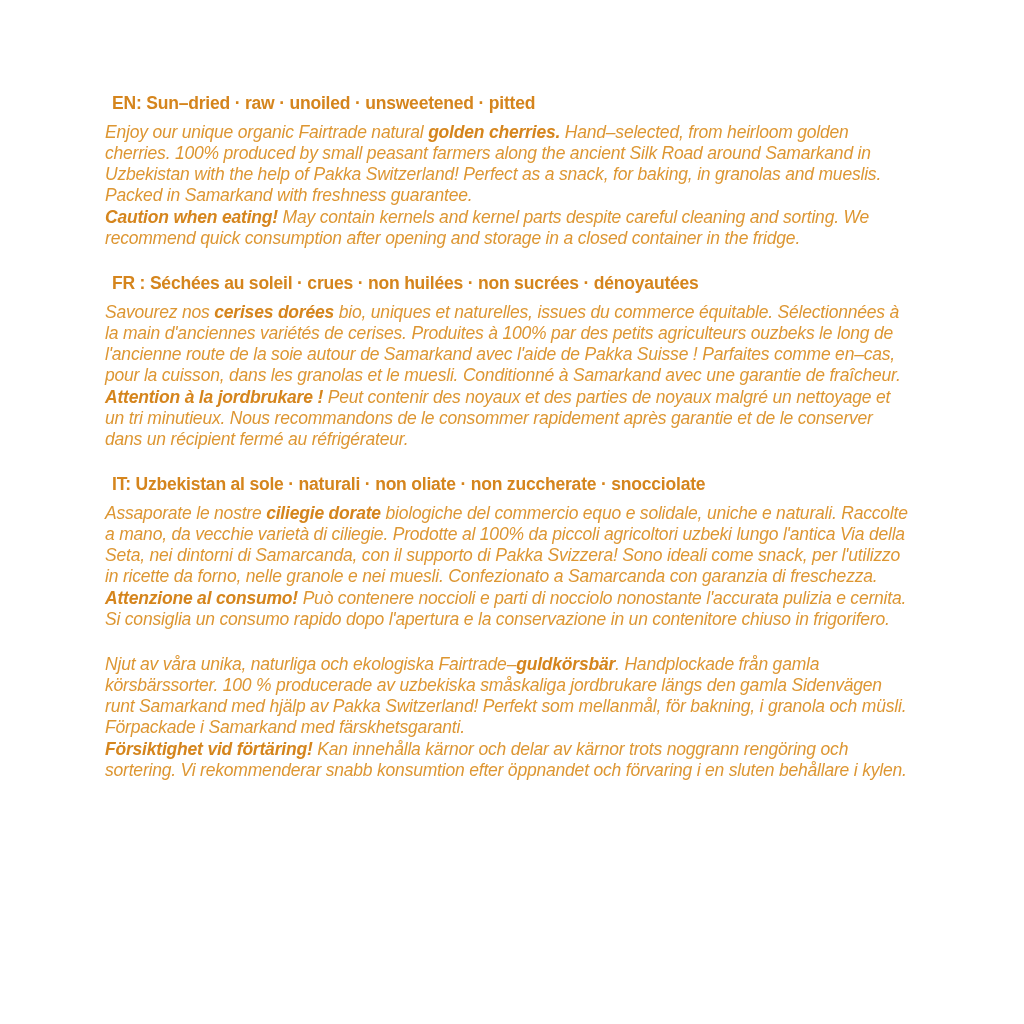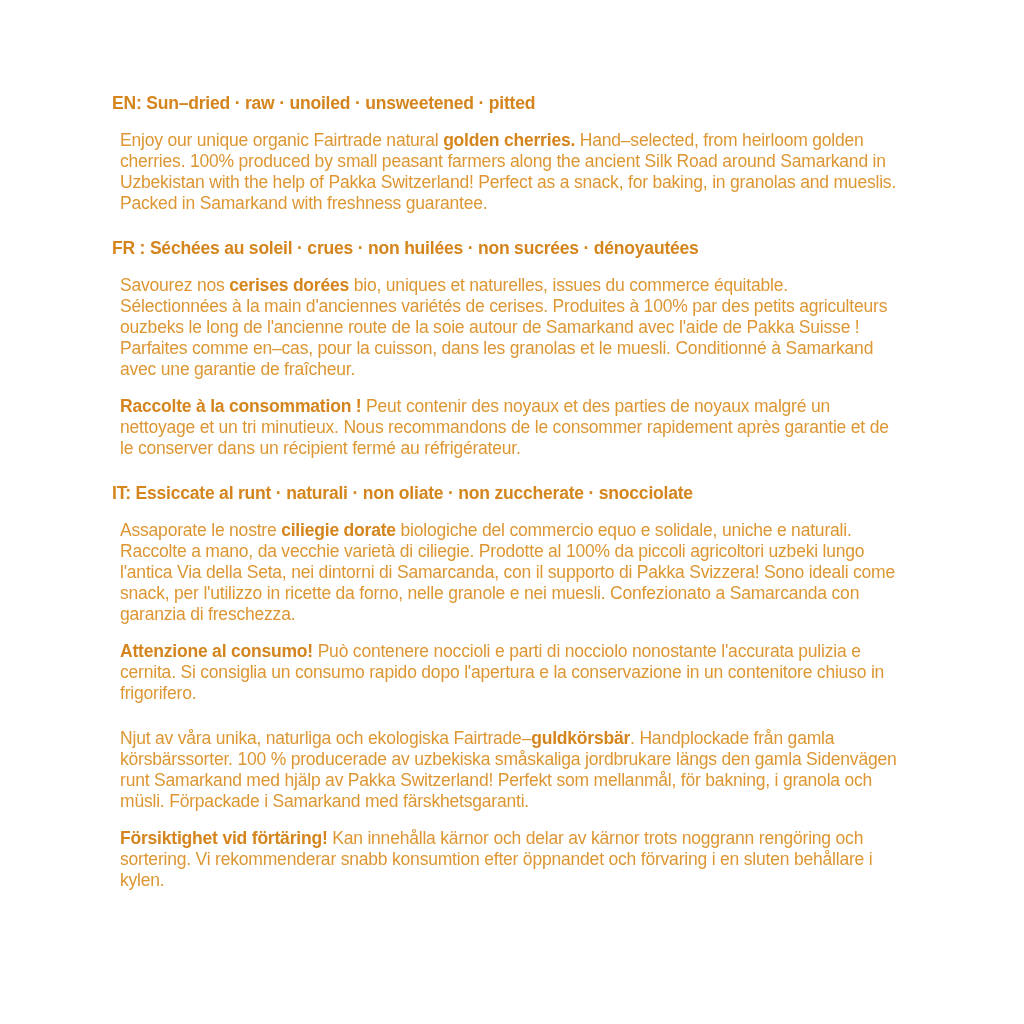--- a/index.html
+++ b/index.html
@@ -36,46 +36,48 @@
     margin-bottom: 0;
   }
   .section-heading {
     margin: 8px;
     font-size: inherit;
     line-height: inherit;
     font-weight: 700;
     color: var(--bold-color);
   }
   .section-paragraph {
-    margin: 16px;
+    margin: 1px;
     color: var(--text-color);
+    font-style: italic;
   }
   .seg-bold {
     font-weight: 700;
     color: var(--bold-color);
   }
 </style>
 </head>
 <body>
 
 <div class="label">
 
   <section class="lang-section">
     <h2 class="section-heading">EN: Sun–dried · raw · unoiled · unsweetened · pitted</h2>
     <p class="section-paragraph"><span>Enjoy our unique organic Fairtrade natural </span><span class="seg-bold">golden cherries.</span><span> Hand–selected, from heirloom golden cherries. 100% produced by small peasant farmers along the ancient Silk Road around Samarkand in Uzbekistan with the help of Pakka Switzerland! Perfect as a snack, for baking, in granolas and mueslis. Packed in Samarkand with freshness guarantee.</span></p>
+    <p class="section-paragraph"><span class="seg-bold">Caution when eating!</span><span> May contain kernels and kernel parts despite careful cleaning and sorting. We recommend quick consumption after opening and storage in a closed container in the fridge.</span></p>
   </section>
 
   <section class="lang-section">
     <h2 class="section-heading">FR : Séchées au soleil · crues · non huilées · non sucrées · dénoyautées</h2>
     <p class="section-paragraph"><span>Savourez nos </span><span class="seg-bold">cerises dorées</span><span> bio, uniques et naturelles, issues du commerce équitable. Sélectionnées à la main d'anciennes variétés de cerises. Produites à 100% par des petits agriculteurs ouzbeks le long de l'ancienne route de la soie autour de Samarkand avec l'aide de Pakka Suisse ! Parfaites comme en–cas, pour la cuisson, dans les granolas et le muesli. Conditionné à Samarkand avec une garantie de fraîcheur.</span></p>
-    <p class="section-paragraph"><span class="seg-bold">Raccolte à la consommation !</span><span> Peut contenir des noyaux et des parties de noyaux malgré un nettoyage et un tri minutieux. Nous recommandons de le consommer rapidement après garantie et de le conserver dans un récipient fermé au réfrigérateur.</span></p>
+    <p class="section-paragraph"><span class="seg-bold">Attention à la jordbrukare !</span><span> Peut contenir des noyaux et des parties de noyaux malgré un nettoyage et un tri minutieux. Nous recommandons de le consommer rapidement après garantie et de le conserver dans un récipient fermé au réfrigérateur.</span></p>
   </section>
 
   <section class="lang-section">
-    <h2 class="section-heading">IT: Essiccate al runt · naturali · non oliate · non zuccherate · snocciolate</h2>
+    <h2 class="section-heading">IT: Uzbekistan al sole · naturali · non oliate · non zuccherate · snocciolate</h2>
     <p class="section-paragraph"><span>Assaporate le nostre </span><span class="seg-bold">ciliegie dorate</span><span> biologiche del commercio equo e solidale, uniche e naturali. Raccolte a mano, da vecchie varietà di ciliegie. Prodotte al 100% da piccoli agricoltori uzbeki lungo l'antica Via della Seta, nei dintorni di Samarcanda, con il supporto di Pakka Svizzera! Sono ideali come snack, per l'utilizzo in ricette da forno, nelle granole e nei muesli. Confezionato a Samarcanda con garanzia di freschezza.</span></p>
     <p class="section-paragraph"><span class="seg-bold">Attenzione al consumo!</span><span> Può contenere noccioli e parti di nocciolo nonostante l'accurata pulizia e cernita. Si consiglia un consumo rapido dopo l'apertura e la conservazione in un contenitore chiuso in frigorifero.</span></p>
   </section>
 
   <section class="lang-section">
     <p class="section-paragraph"><span>Njut av våra unika, naturliga och ekologiska Fairtrade–</span><span class="seg-bold">guldkörsbär</span><span>. Handplockade från gamla körsbärssorter. 100 % producerade av uzbekiska småskaliga jordbrukare längs den gamla Sidenvägen runt Samarkand med hjälp av Pakka Switzerland! Perfekt som mellanmål, för bakning, i granola och müsli. Förpackade i Samarkand med färskhetsgaranti.</span></p>
     <p class="section-paragraph"><span class="seg-bold">Försiktighet vid förtäring!</span><span> Kan innehålla kärnor och delar av kärnor trots noggrann rengöring och sortering. Vi rekommenderar snabb konsumtion efter öppnandet och förvaring i en sluten behållare i kylen.</span></p>
   </section>
 
 </div>

